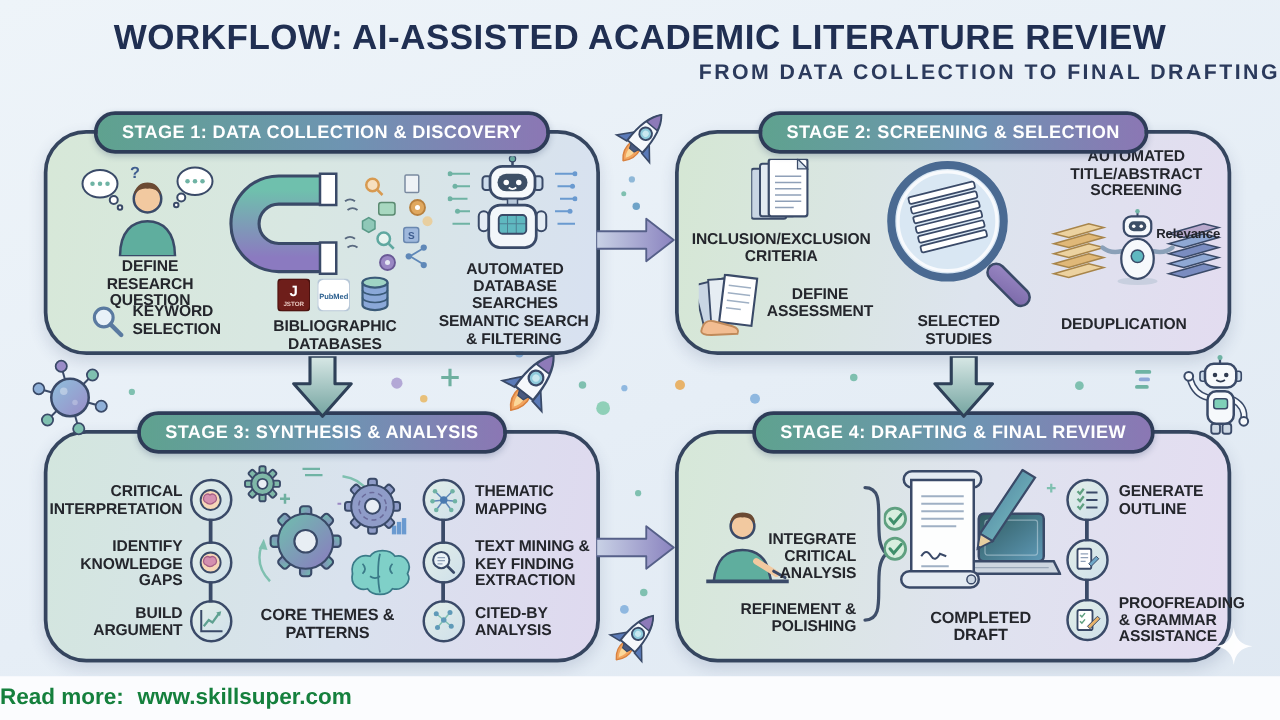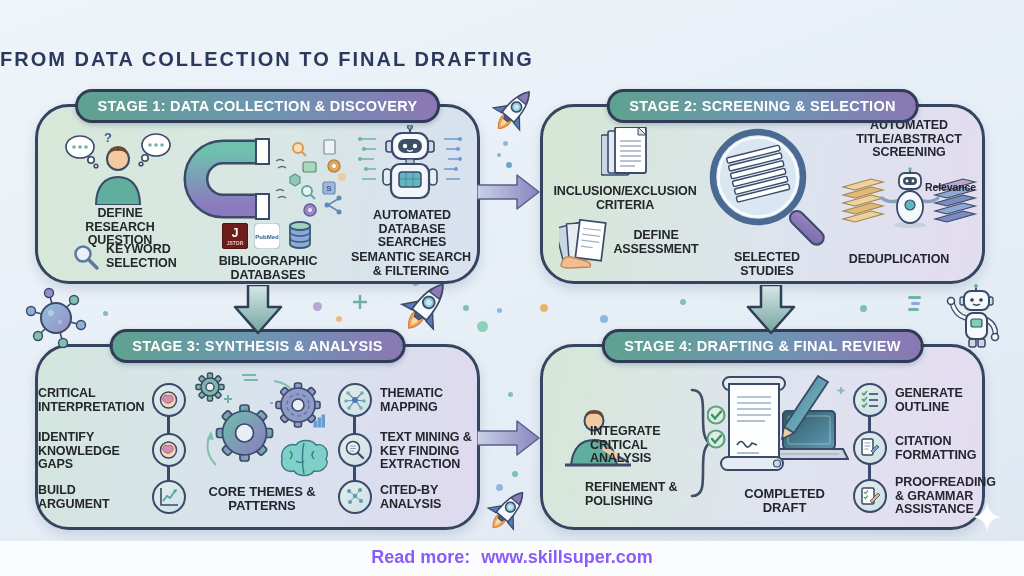--- a/index.html
+++ b/index.html
@@ -2,50 +2,50 @@
 <html><head>
 <meta charset="utf-8">
 <style>
   html,body{margin:0;padding:0;background:#dfe8f2;}
   *{box-sizing:border-box;}
   .canvas{position:relative;width:1024px;height:576px;overflow:hidden;
     font-family:"Liberation Sans","DejaVu Sans",sans-serif;
     background:linear-gradient(160deg,#eef4f9 0%,#e6eef6 55%,#dfe8f2 100%);}
   .title{position:absolute;top:14px;left:0;width:1024px;text-align:center;
     font-size:28px;font-weight:800;color:#202f52;letter-spacing:.4px;}
-  .subtitle{position:absolute;top:48px;left:0;width:1024px;text-align:left;
-    font-size:20px;font-weight:700;color:#2b3a5c;letter-spacing:2px;}
+  .subtitle{position:absolute;top:48px;left:0;width:1024px;text-align:right;
+    font-size:17px;font-weight:700;color:#2b3a5c;letter-spacing:2px;}
   .panel{position:absolute;border:3px solid #35455f;border-radius:34px;
     box-shadow:0 5px 12px rgba(50,70,110,.16);z-index:2;}
   .p1{left:35px;top:104px;width:445px;height:180px;
     background:linear-gradient(100deg,#d7e8d8 0%,#d8e7e2 45%,#d8e1f1 100%);}
   .p2{left:540px;top:104px;width:445px;height:180px;
     background:linear-gradient(100deg,#d5e7d4 0%,#dde4ee 55%,#e3dcf0 100%);}
   .p3{left:35px;top:344px;width:445px;height:186px;
     background:linear-gradient(100deg,#d3e6de 0%,#d9e2ee 55%,#dfd9ef 100%);}
   .p4{left:540px;top:344px;width:445px;height:186px;
     background:linear-gradient(100deg,#d6e8d8 0%,#dfe3ef 55%,#e4dcf1 100%);}
   .pill{position:absolute;top:-18px;left:50%;transform:translateX(-50%);
     height:34px;line-height:29px;padding:0 20px;border:3px solid #2e3c58;border-radius:18px;
     background:linear-gradient(90deg,#5fa28f 0%,#6e94b2 55%,#8b77b4 100%);
     color:#fff;font-weight:700;font-size:14.5px;white-space:nowrap;letter-spacing:.3px;
     box-shadow:0 2px 5px rgba(40,60,100,.25);z-index:4;text-align:center;}
   .lbl{position:absolute;font-weight:700;font-size:12.5px;line-height:13.5px;
     color:#24262c;letter-spacing:-.1px;}
-  .ctr{text-align:center;} .rt{text-align:left;}
+  .ctr{text-align:center;} .rt{text-align:right;}
   .abs{position:absolute;}
   .cic{position:absolute;width:34px;height:34px;border-radius:50%;
     background:linear-gradient(135deg,#e2eee9,#cfe0ea);border:2px solid #3a4a68;
     display:flex;align-items:center;justify-content:center;z-index:2;}
   .vline{position:absolute;width:3px;background:#3a4a68;z-index:1;}
   .dot{position:absolute;border-radius:50%;z-index:1;}
   .rocket{position:absolute;z-index:3;}
   .conn{position:absolute;z-index:3;}
   .footer{position:absolute;left:0;bottom:0;width:1024px;height:35px;background:#fbfcfe;
-    text-align:center;font-size:18px;font-weight:700;color:#8b5cf6;line-height:33px;z-index:6;}
+    text-align:left;font-size:18px;font-weight:700;color:#15803d;line-height:33px;z-index:6;}
   svg{display:block;}
 </style>
 </head>
 <body>
 
 <div class="canvas">
 
   <svg width="0" height="0" style="position:absolute" aria-hidden="true">
     <defs>
       <symbol id="rocketSym" viewBox="0 0 64 64">
@@ -55,20 +55,21 @@
         <path d="M41,32 L54,47 L42,45 Z" fill="#5a7ab8" stroke="#3a4a68" stroke-width="1.6"></path>
         <path d="M32,2 C40,11 43,24 42,44 L22,44 C21,24 24,11 32,2 Z" fill="#f5f8fc" stroke="#3a4a68" stroke-width="2"></path>
         <path d="M32,2 C36,7 38,12 39,17 L25,17 C26,12 28,7 32,2 Z" fill="#8d7ab8" stroke="#3a4a68" stroke-width="1.5"></path>
         <circle cx="32" cy="27" r="6.5" fill="#8fcbdc" stroke="#3a4a68" stroke-width="2"></circle>
         <circle cx="32" cy="27" r="3.2" fill="#c8e8f0"></circle>
         <path d="M27,44 L37,44 L35,49 L29,49 Z" fill="#4a5a80" stroke="#3a4a68" stroke-width="1.2"></path>
       </symbol>
     </defs>
   </svg>
 
+  <div class="title">WORKFLOW: AI-ASSISTED ACADEMIC LITERATURE REVIEW</div>
   <div class="subtitle">FROM DATA COLLECTION TO FINAL DRAFTING</div>
 
   <section class="panel p1">
     <div class="pill">STAGE 1: DATA COLLECTION &amp; DISCOVERY</div>
 
     <svg class="abs" style="left:26px;top:22px" width="108" height="76" viewBox="0 0 108 76">
       <g stroke="#3a4a68" stroke-width="1.6" fill="#fff">
         <ellipse cx="16" cy="18" rx="14" ry="11"></ellipse>
           <circle cx="27" cy="31" r="3.2"></circle>
           <circle cx="32" cy="37" r="1.8"></circle>
@@ -502,21 +503,20 @@
       <svg width="22" height="22" viewBox="0 0 22 22">
         <rect x="3" y="2" width="11" height="16" rx="1.5" fill="#fff" stroke="#3a4a68" stroke-width="1.5"></rect>
         <g stroke="#8fa0b8" stroke-width="1">
             <line x1="5.5" y1="6" x2="11.5" y2="6"></line>
             <line x1="5.5" y1="9" x2="11.5" y2="9"></line>
             <line x1="5.5" y1="12" x2="9.5" y2="12"></line>
           </g>
         <polygon points="12,14 18,8 20,10 14,16" fill="#6fa8c8" stroke="#3a4a68" stroke-width=".8"></polygon>
       </svg>
     </div>
-    <div class="lbl" style="left:352px;top:88px;width:105px">CITATION FORMATTING</div>
     <div class="cic" style="left:310px;top:132px">
       <svg width="22" height="22" viewBox="0 0 22 22">
         <rect x="3" y="3" width="12" height="16" rx="1.5" fill="#fff" stroke="#3a4a68" stroke-width="1.5"></rect>
         <g stroke="#5fa080" stroke-width="1.2" fill="none">
             <path d="M5,7 l1.5,1.5 l2.5,-3"></path>
             <path d="M5,12 l1.5,1.5 l2.5,-3"></path>
           </g>
         <polygon points="11,16 19,8 21,10 13,18" fill="#e8b36a" stroke="#3a4a68" stroke-width=".8"></polygon>
       </svg>
     </div>

